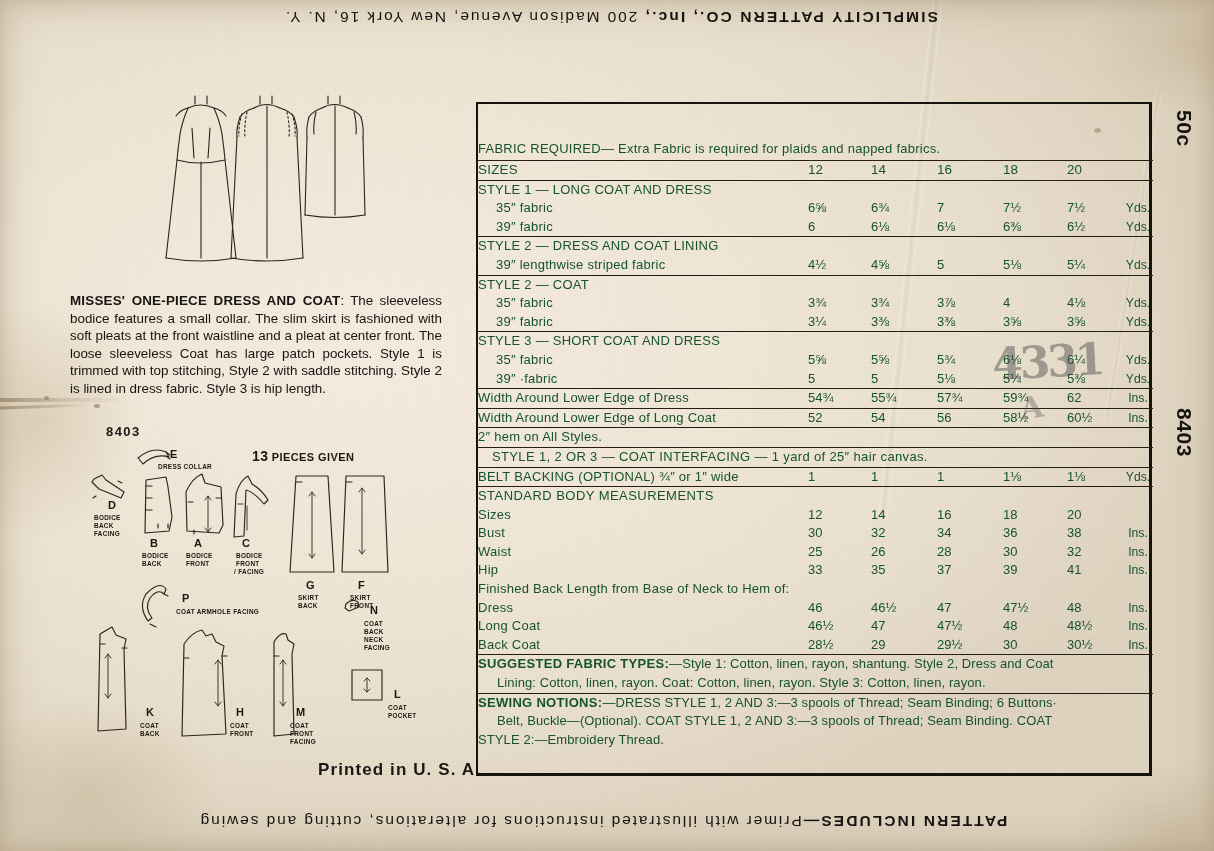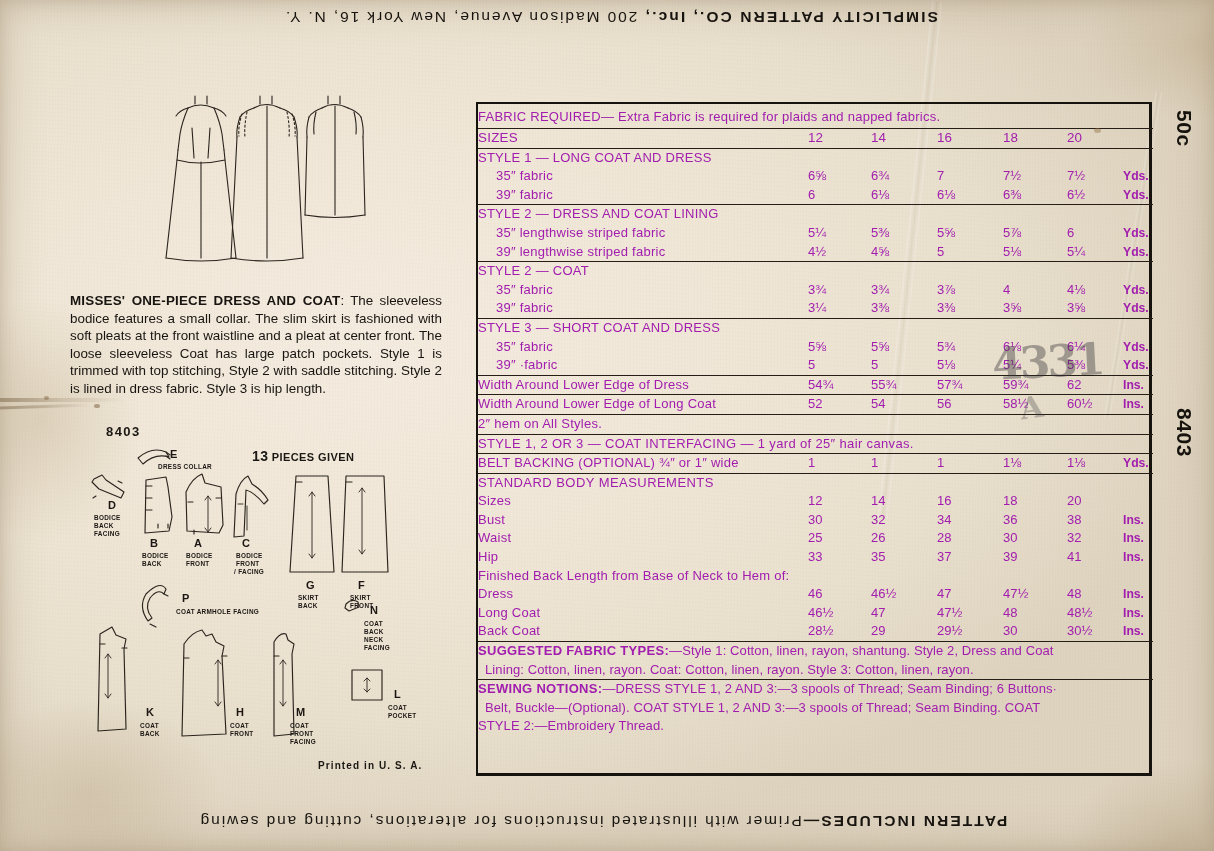--- a/index.html
+++ b/index.html
@@ -109,21 +109,21 @@
     top: 448px;
     font-size: 11px;
     font-weight: 700;
     letter-spacing: .4px;
   }
   .pieces-given .num { font-size: 14px; }
   .printed-usa {
     position: absolute;
     left: 318px;
     top: 760px;
-    font-size: 10px;
+    font-size: 17px;
     font-weight: 700;
     letter-spacing: 1.1px;
   }
   .pieces-area {
     position: absolute;
     left: 84px;
     top: 436px;
     width: 392px;
     height: 320px;
   }
@@ -140,46 +140,47 @@
     border-right: 3.5px solid #15110d;
     border-top: 2.5px solid #15110d;
     border-bottom: 3.5px solid #15110d;
     box-sizing: border-box;
     padding: 0;
   }
   table.fabric {
     width: 100%;
     border-collapse: collapse;
     font-size: 13px;
-    color: #a21caf;
+    color: #14532d;
     table-layout: fixed;
+    margin-top: 32px;
   }
   table.fabric td {
     padding: 0 0 0 0;
     vertical-align: bottom;
     white-space: nowrap;
     line-height: 18.6px;
     height: 18.6px;
   }
   td.lbl { padding-left: 7px; font-weight: 500; letter-spacing: .25px; }
   td.lbl.ind { padding-left: 18px; }
   td.num { text-align: left; padding-left: 2px; font-weight: 500; }
-  td.unit { text-align: left; padding-left: 4px; font-weight: 700; font-size: 12.2px; }
+  td.unit { text-align: center; padding-left: 4px; font-weight: 400; font-size: 12.2px; }
   tr.rule > td { border-top: 1.3px solid #241d16; }
   .hdr { font-weight: 700; letter-spacing: .45px; }
   .sizehdr { font-weight: 700; font-size: 13.4px; }
   .styhdr { font-weight: 500; letter-spacing: .5px; }
   .para {
     white-space: normal !important;
     line-height: 17.4px;
     padding: 2px 8px 3px 7px;
     font-weight: 500;
     letter-spacing: .1px;
   }
-  .para .hang { display: block; padding-left: 18px; text-indent: -11px; }
+  .para .hang { display: block; padding-left: 30px; text-indent: -11px; }
 
   
   .stamp {
     position: absolute;
     left: 992px;
     top: 336px;
     font-family: "DejaVu Serif", serif;
     font-size: 44px;
     font-weight: 700;
     color: rgba(60,58,62,.42);
@@ -463,29 +464,20 @@
           <td class="num">6⅛</td>
           <td class="num">6⅜</td>
           <td class="num">6½</td>
           <td class="unit">Yds.</td>
         </tr>
 
         <tr class="rule">
           <td class="lbl styhdr" colspan="7">STYLE 2 — DRESS AND COAT LINING</td>
         </tr>
         <tr>
-          <td class="lbl ind">35″  lengthwise  striped  fabric</td>
-          <td class="num">5¼</td>
-          <td class="num">5⅜</td>
-          <td class="num">5⅝</td>
-          <td class="num">5⅞</td>
-          <td class="num">6</td>
-          <td class="unit">Yds.</td>
-        </tr>
-        <tr>
           <td class="lbl ind">39″  lengthwise  striped  fabric</td>
           <td class="num">4½</td>
           <td class="num">4⅝</td>
           <td class="num">5</td>
           <td class="num">5⅛</td>
           <td class="num">5¼</td>
           <td class="unit">Yds.</td>
         </tr>
 
         <tr class="rule">
@@ -549,21 +541,21 @@
           <td class="num">58½</td>
           <td class="num">60½</td>
           <td class="unit">Ins.</td>
         </tr>
 
         <tr class="rule">
           <td class="lbl hdr" colspan="7">2″ hem on All Styles.</td>
         </tr>
 
         <tr class="rule">
-          <td class="lbl" colspan="7" style="letter-spacing:.35px;">STYLE 1, 2 OR 3 — COAT INTERFACING — 1 yard of 25″ hair canvas.</td>
+          <td class="lbl" colspan="7" style="letter-spacing:.35px;padding-left:14px;">STYLE 1, 2 OR 3 — COAT INTERFACING — 1 yard of 25″ hair canvas.</td>
         </tr>
 
         <tr class="rule">
           <td class="lbl">BELT BACKING (OPTIONAL) ¾″ or 1″ wide</td>
           <td class="num">1</td>
           <td class="num">1</td>
           <td class="num">1</td>
           <td class="num">1⅛</td>
           <td class="num">1⅛</td>
           <td class="unit">Yds.</td>

